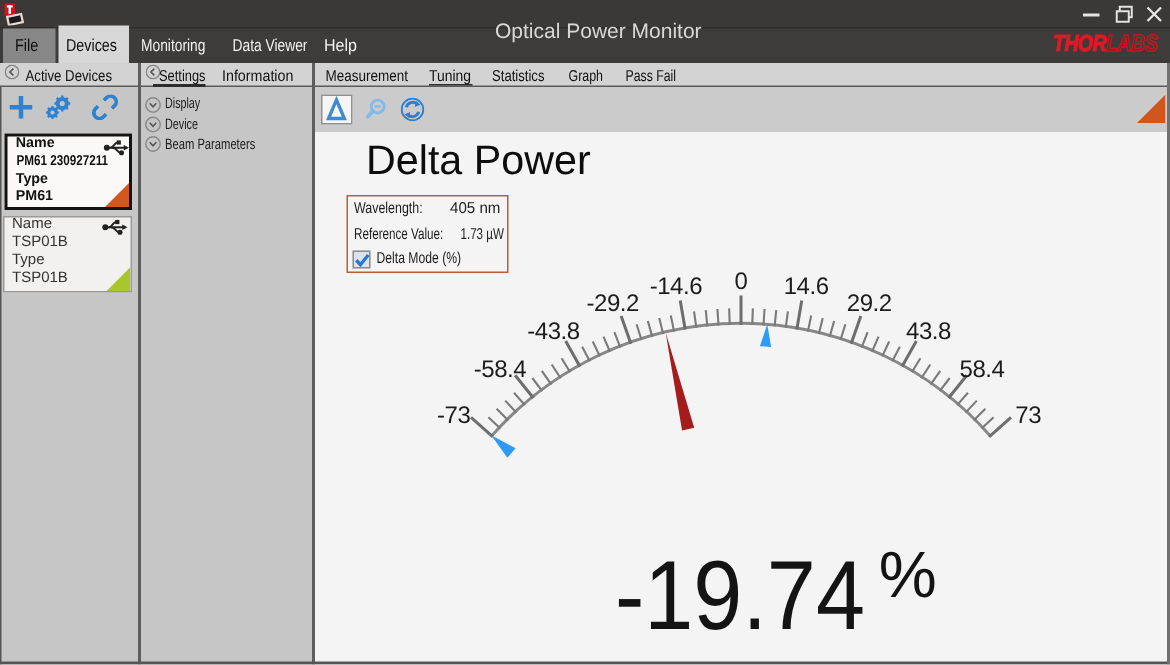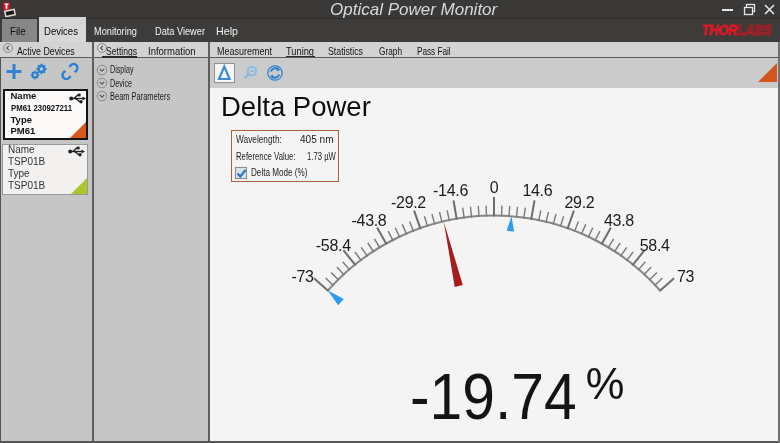--- a/index.html
+++ b/index.html
@@ -150,33 +150,33 @@
 <div class="a" style="left:230.5px;top:130px;width:108.5px;height:51.5px;border:1.5px solid #b2603a"></div>
 <div class="a" style="left:234.6px;top:166.9px;width:12.5px;height:12.5px;background:#dde3e8;border:1px solid #8a8a8a"></div>
 <svg class="a" style="left:234.6px;top:166.9px" width="13" height="13" viewBox="0 0 13 13">
     <path d="M2.5 6.5 L5.3 9.5 L10.5 3" fill="none" stroke="#2777d3" stroke-width="2.2"></path>
   </svg>
 <div id="mFile" class="a sx" style="left:10.2px;top:25.4px;font-size:11.5px;color:#0c0c0c;transform:scaleX(0.84);">File</div>
 <div id="mDev" class="a sx" style="left:44px;top:25.4px;font-size:11.5px;color:#0c0c0c;transform:scaleX(0.83);">Devices</div>
 <div id="mMon" class="a sx" style="left:93.8px;top:25.4px;font-size:11.5px;color:#f2f2f2;transform:scaleX(0.8);">Monitoring</div>
 <div id="mDV" class="a sx" style="left:155.4px;top:25.4px;font-size:11.5px;color:#f2f2f2;transform:scaleX(0.8);">Data Viewer</div>
 <div id="mHelp" class="a sx" style="left:216px;top:25.4px;font-size:11.5px;color:#f2f2f2;transform:scaleX(0.93);">Help</div>
-<div id="title" class="a sx" style="left:330px;top:0;font-size:17px;color:#d8d8d8;font-style:italic;">Optical Power Monitor</div>
+<div id="title" class="a sx" style="left:330px;top:12px;font-size:14px;color:#d8d8d8;">Optical Power Monitor</div>
 <div id="hAD" class="a sx" style="left:16.7px;top:45.2px;font-size:10.5px;color:#111;transform:scaleX(0.838);">Active Devices</div>
 <div id="hSet" class="a sx" style="left:105.5px;top:45.2px;font-size:10.5px;color:#111;transform:scaleX(0.817);">Settings</div>
 <div id="hInf" class="a sx" style="left:147.6px;top:45.2px;font-size:10.5px;color:#111;transform:scaleX(0.906);">Information</div>
 <div id="tMea" class="a sx" style="left:216.8px;top:45.2px;font-size:10.5px;color:#111;transform:scaleX(0.857);">Measurement</div>
 <div id="tTun" class="a sx" style="left:286.2px;top:45.2px;font-size:10.5px;color:#111;transform:scaleX(0.883);">Tuning</div>
 <div id="tSta" class="a sx" style="left:328.3px;top:45.2px;font-size:10.5px;color:#111;transform:scaleX(0.833);">Statistics</div>
 <div id="tGra" class="a sx" style="left:378.7px;top:45.2px;font-size:10.5px;color:#111;transform:scaleX(0.788);">Graph</div>
 <div id="tPF" class="a sx" style="left:417.1px;top:45.2px;font-size:10.5px;color:#111;transform:scaleX(0.78);">Pass Fail</div>
 <div id="trD" class="a sx" style="left:109.6px;top:64.4px;font-size:10px;color:#1b1b1b;transform:scaleX(0.716);">Display</div>
 <div id="trDe" class="a sx" style="left:109.6px;top:77.8px;font-size:10px;color:#1b1b1b;transform:scaleX(0.719);">Device</div>
 <div id="trB" class="a sx" style="left:109.6px;top:90.7px;font-size:10px;color:#1b1b1b;transform:scaleX(0.747);">Beam Parameters</div>
-<div id="dp" class="a sx" style="left:221px;top:90.9px;font-size:27.5px;color:#0d0d0d;">Delta Power</div>
+<div id="dp" class="a sx" style="left:244px;top:90.9px;font-size:27.5px;color:#0d0d0d;">Delta Power</div>
 <div id="wl1" class="a sx" style="left:236.2px;top:132.8px;font-size:10.5px;color:#1d1d1d;transform:scaleX(0.79);">Wavelength:</div>
 <div id="wl2" class="a sx" style="left:299.5px;top:132.8px;font-size:10.5px;color:#1d1d1d;transform:scaleX(0.96);">405 nm</div>
 <div id="rv1" class="a sx" style="left:235.9px;top:150.3px;font-size:10.5px;color:#1d1d1d;transform:scaleX(0.741);">Reference Value:</div>
 <div id="rv2" class="a sx" style="left:306.7px;top:150.3px;font-size:10.5px;color:#1d1d1d;transform:scaleX(0.735);">1.73 µW</div>
 <div id="dm" class="a sx" style="left:250.6px;top:166px;font-size:10.5px;color:#1d1d1d;transform:scaleX(0.773);">Delta Mode (%)</div>
 <div class="a" style="left:102.2px;top:56.3px;width:34.8px;height:1.7px;background:#2c2c2c"></div>
 <div class="a" style="left:285.7px;top:55.8px;width:29.1px;height:1.7px;background:#2c2c2c"></div>
 
 <svg width="570" height="355" viewBox="0 0 570 355" style="position:absolute;left:210px;top:88px" font-family="Liberation Sans, sans-serif">
     <path d="M 117.9 202.5 A 221.5 221.5 0 0 1 450.1 202.5" fill="none" stroke="#878787" stroke-width="2"></path>

